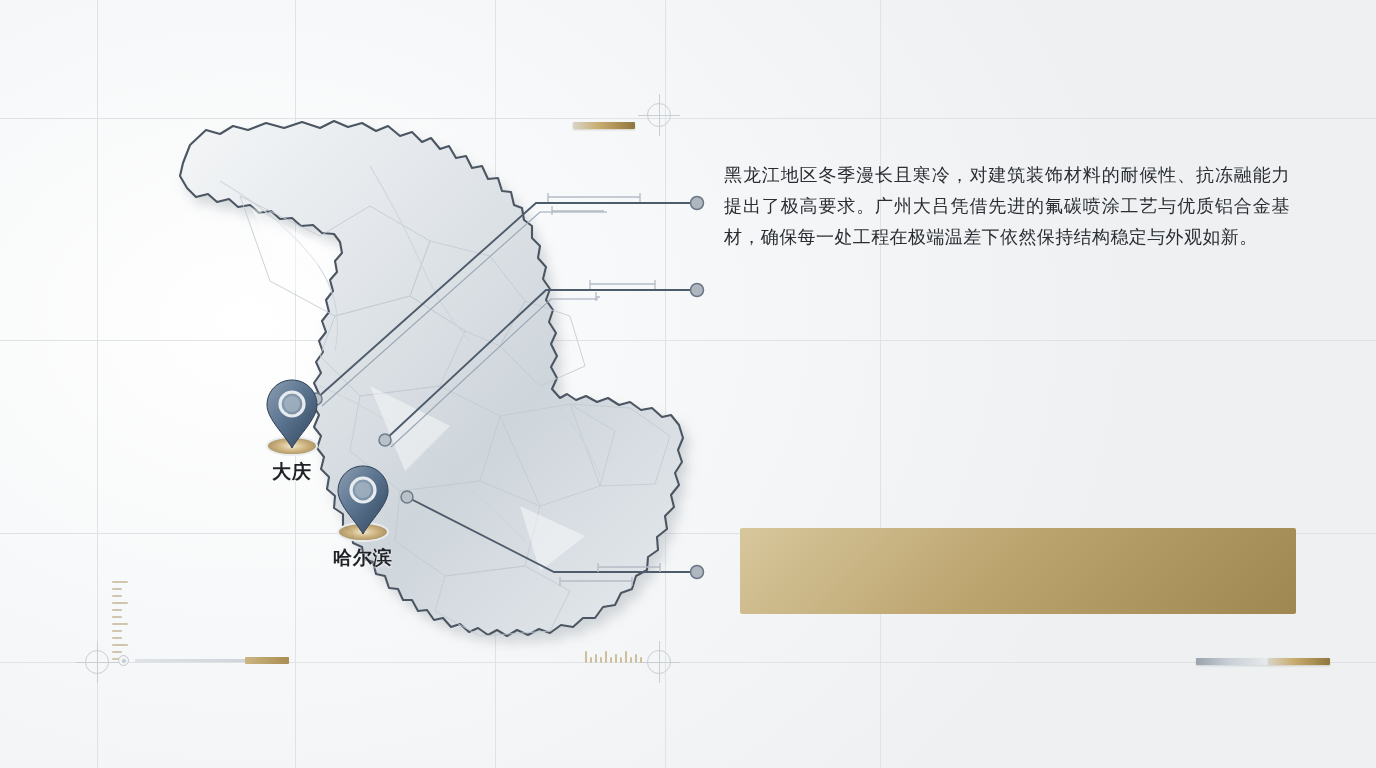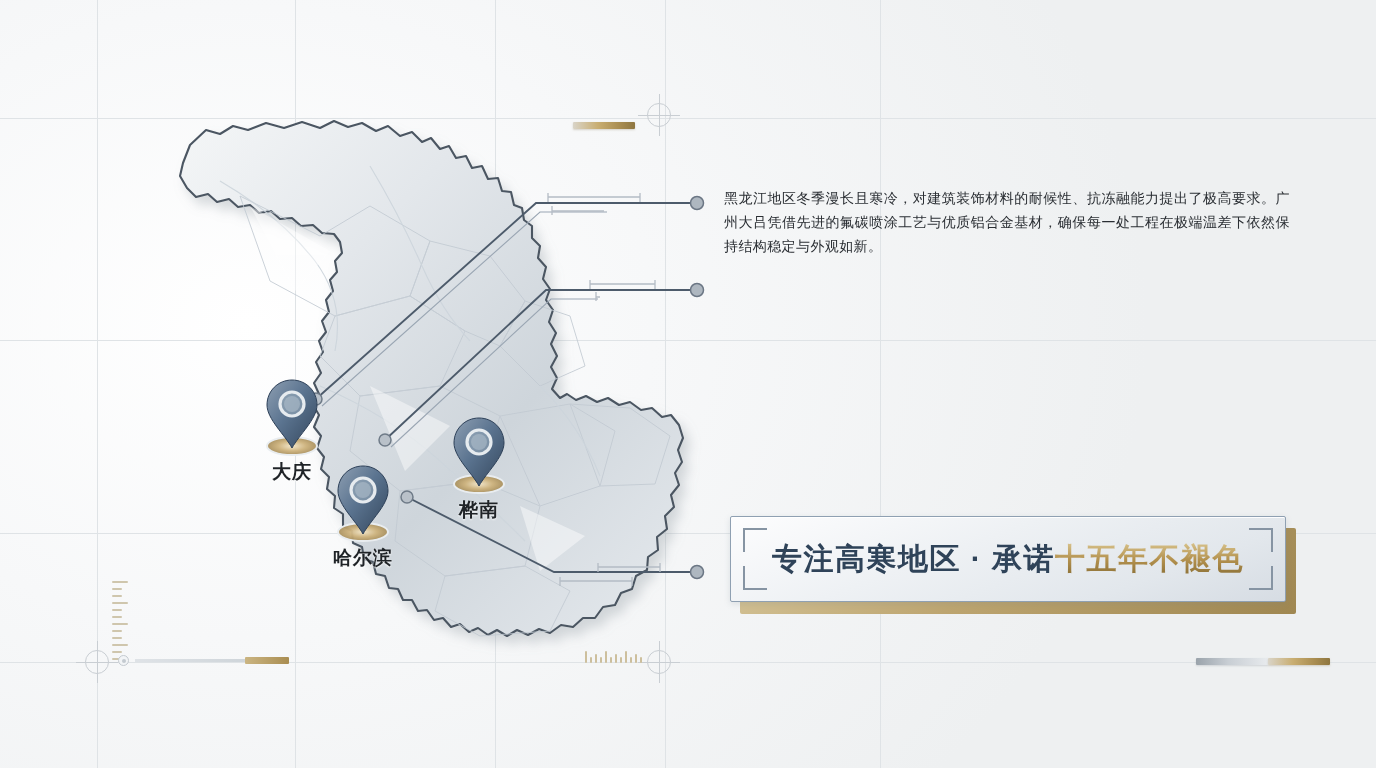--- a/index.html
+++ b/index.html
@@ -79,22 +79,22 @@
   .panel { position:absolute; left:724px; top:160px; width:580px; }
   .headline {
     font-size:47px; font-weight:700; letter-spacing:2px; line-height:1.12;
     color:#4a6179;
     background:linear-gradient(180deg,#55708c 0%,#3d5269 100%);
     -webkit-background-clip:text; background-clip:text; -webkit-text-fill-color:transparent;
     text-shadow:0 2px 4px rgba(120,135,150,.28);
     white-space:nowrap;
   }
   .body-copy {
-    margin-top:26px; width:566px;
-    font-size:14px; line-height:1.72; color:#2a2e33; letter-spacing:.4px;
+    width:566px;
+    font-size:18px; line-height:1.72; color:#2a2e33; letter-spacing:.4px;
     text-align:justify;
   }
 
   
   .banner-zone { position:absolute; left:730px; top:516px; width:566px; height:102px; }
   .banner-shadow {
     position:absolute; left:10px; top:12px; width:556px; height:86px;
     background:linear-gradient(135deg,#d7c79c 0%,#bda570 45%,#9f8751 100%);
     border-radius:2px;
   }
@@ -328,42 +328,22 @@
       <ellipse cx="32" cy="70" rx="25" ry="9" fill="url(#baseG1)" opacity="0.95"></ellipse>
       <ellipse cx="32" cy="70" rx="25" ry="9" fill="none" stroke="#e9edf0" stroke-width="2"></ellipse>
       <path d="M32 4 C18 4 7 15 7 29 C7 43 25 59 32 72 C39 59 57 43 57 29 C57 15 46 4 32 4 Z" fill="url(#pinG1)" stroke="#2d4058" stroke-width="1"></path>
       <circle cx="32" cy="28" r="13" fill="#9fb0c0" opacity="0.55"></circle>
       <circle cx="32" cy="28" r="12" fill="none" stroke="#e6ebef" stroke-width="3.2"></circle>
       <circle cx="32" cy="28" r="8" fill="#b6c3cf" opacity="0.5"></circle>
     </svg>
     <div class="lbl">哈尔滨</div>
   </div>
 
-  <div class="marker" style="left:442px; top:414px;">
-    <svg class="pin-svg" width="64" height="82" viewBox="0 0 64 82">
-      <ellipse cx="32" cy="70" rx="25" ry="9" fill="url(#baseG1)" opacity="0.95"></ellipse>
-      <ellipse cx="32" cy="70" rx="25" ry="9" fill="none" stroke="#e9edf0" stroke-width="2"></ellipse>
-      <path d="M32 4 C18 4 7 15 7 29 C7 43 25 59 32 72 C39 59 57 43 57 29 C57 15 46 4 32 4 Z" fill="url(#pinG1)" stroke="#2d4058" stroke-width="1"></path>
-      <circle cx="32" cy="28" r="13" fill="#9fb0c0" opacity="0.55"></circle>
-      <circle cx="32" cy="28" r="12" fill="none" stroke="#e6ebef" stroke-width="3.2"></circle>
-      <circle cx="32" cy="28" r="8" fill="#b6c3cf" opacity="0.5"></circle>
-    </svg>
-    <div class="lbl">桦南</div>
-  </div>
 
   <div class="panel">
     <div class="body-copy">黑龙江地区冬季漫长且寒冷，对建筑装饰材料的耐候性、抗冻融能力提出了极高要求。广州大吕凭借先进的氟碳喷涂工艺与优质铝合金基材，确保每一处工程在极端温差下依然保持结构稳定与外观如新。</div>
   </div>
 
   <div class="banner-zone">
     <div class="banner-shadow"></div>
-    <div class="banner">
-      <span class="corner tl"></span>
-      <span class="corner bl"></span>
-      <span class="corner tr"></span>
-      <span class="corner br"></span>
-      <div class="txt">
-        <span class="blue">专注高寒地区 · 承诺</span><span class="gold">十五年不褪色</span>
-      </div>
-    </div>
   </div>
 
 </div>
 
 </body></html>

